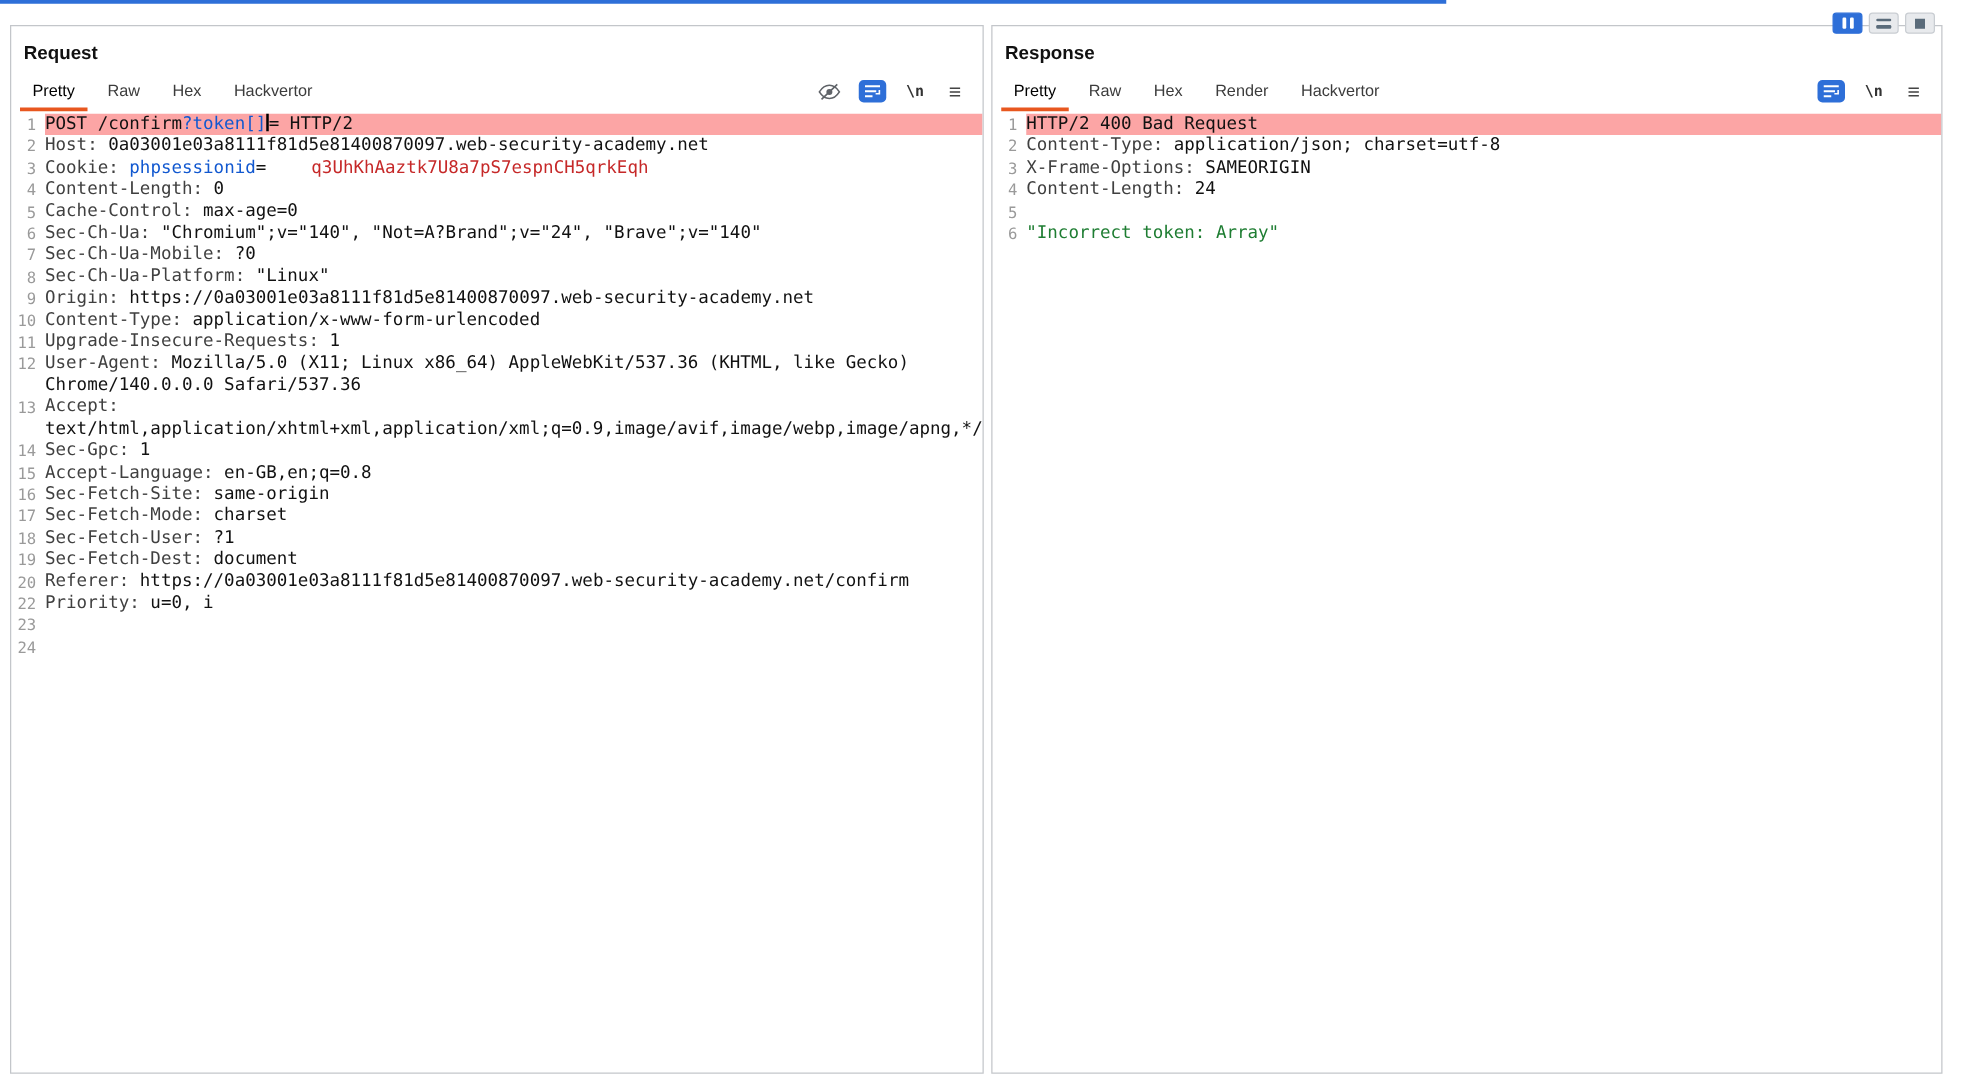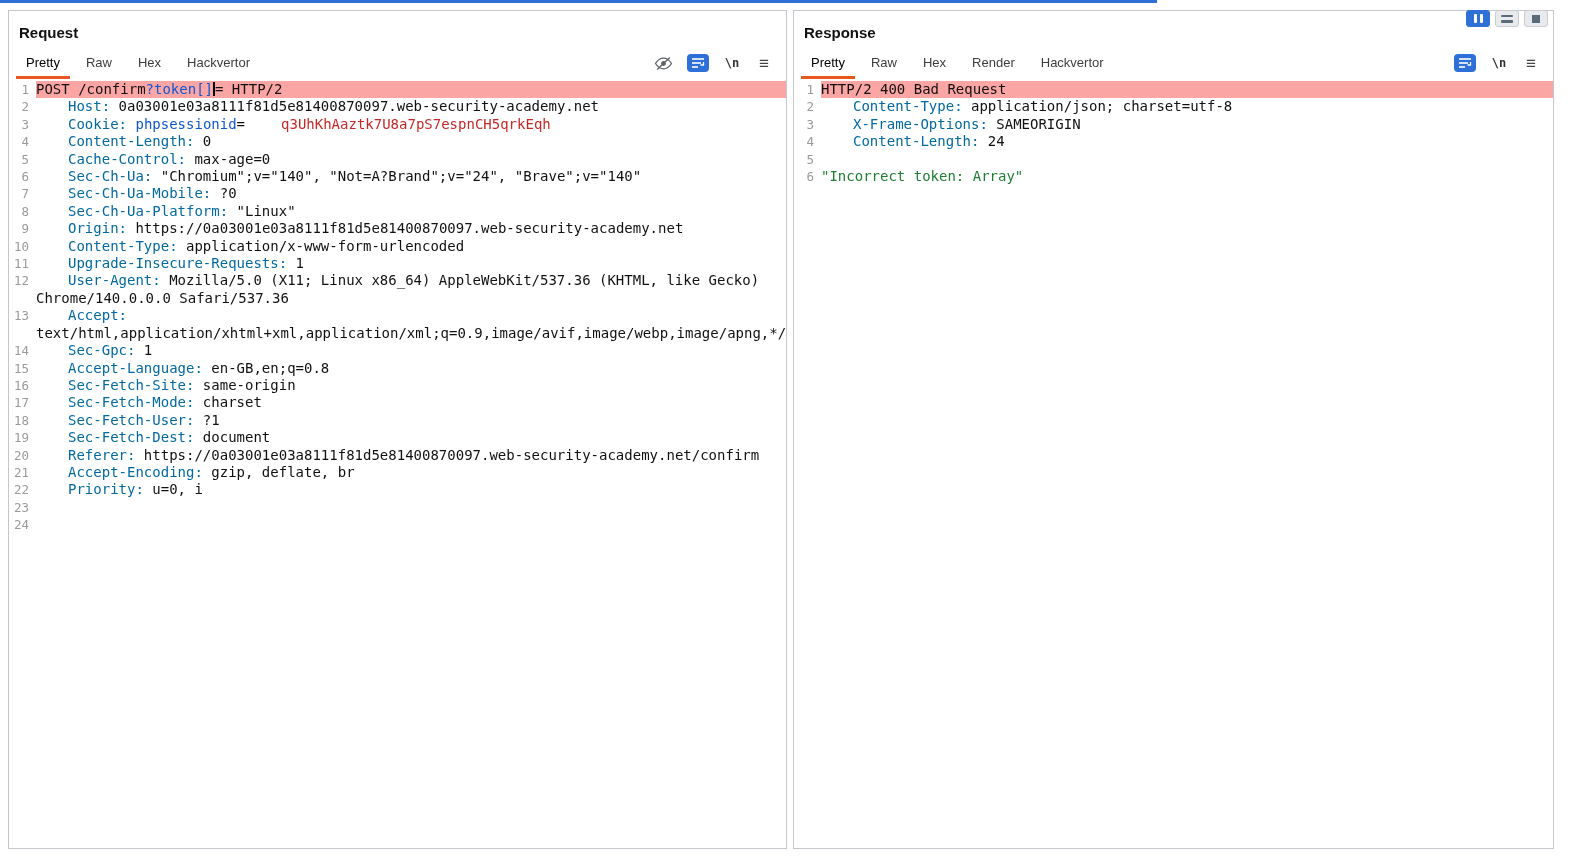--- a/index.html
+++ b/index.html
@@ -13,21 +13,21 @@
   .layout-controls { position: absolute; top: 10px; right: 37px; display: flex; gap: 5px; z-index: 5; }
   .lc-btn { width: 24px; height: 17px; border: 1px solid #c9cdd2; border-radius: 3px; background: #e8eaed;
             display: inline-flex; align-items: center; justify-content: center; gap: 3px; cursor: pointer; padding: 0; }
   .lc-btn.active { background: #2e6fd8; border-color: #2e6fd8; }
   .lc-btn .vbar { width: 3px; height: 9px; background: #ffffff; border-radius: 1px; }
   .lc-btn .hbars { display: flex; flex-direction: column; gap: 3px; }
   .lc-btn .hbar { width: 12px; height: 2.5px; background: #5a6b7a; border-radius: 1px; }
   .lc-btn .sq { width: 8px; height: 8px; background: #5a6b7a; }
 
   
-  .panel { position: absolute; top: 10px; height: 839px; background: #ffffff;
+  .panel { position: absolute; top: 20px; height: 839px; background: #ffffff;
            border: 1px solid #c3c6ca; display: flex; flex-direction: column; }
   .request-panel { left: 8px; width: 779px; }
   .response-panel { left: 793px; width: 761px; }
 
   .panel-title { font-size: 15px; font-weight: bold; color: #111; padding: 13px 12px 6px 10px; }
 
   .tab-row { display: flex; align-items: stretch; height: 32px; padding-left: 4px; }
   .tabs { display: flex; align-items: stretch; justify-content: space-between; }
   .tab { border: none; background: transparent; font-family: "Liberation Sans", sans-serif;
          font-size: 13px; color: #3c3c3c; padding: 7px 13px 8px; position: relative; cursor: pointer; }
@@ -44,21 +44,21 @@
   .editor { flex: 1; overflow: hidden; padding-top: 2px;
             font-family: "DejaVu Sans Mono", monospace; font-size: 14px; line-height: 17.4px; color: #111; cursor: text; }
   .code-line { display: flex; }
   .line-num { flex: 0 0 27px; text-align: right; padding-right: 7px; color: #9a9a9a;
               font-size: 12.5px; line-height: 17.4px; user-select: none; }
   .line-content { flex: 1; white-space: pre-wrap; overflow-wrap: break-word; word-break: normal;
                   padding-right: 10px; min-height: 17.4px; }
   .code-line.hl .line-content { background: #fca5a5; }
 
   .tok-p { color: #111111; }
-  .tok-h { color: #0369a1; margin-left: 32px; }
+  .tok-h { color: #404040; }
   .tok-b { color: #1158d0; }
   .tok-r { color: #c62828; margin-left: 36px; }
   .tok-g { color: #1e7d32; }
   .caret { display: inline-block; width: 2px; height: 14px; background: #000; vertical-align: -2px; }
 </style>
 </head>
 <body>
 
 <div class="page">
 
@@ -184,24 +184,20 @@
         </div>
         <div class="code-line">
           <span class="line-num">19</span>
           <span class="line-content"><span class="tok-h">Sec-Fetch-Dest:</span><span class="tok-p"> document</span></span>
         </div>
         <div class="code-line">
           <span class="line-num">20</span>
           <span class="line-content"><span class="tok-h">Referer:</span><span class="tok-p"> https://0a03001e03a8111f81d5e81400870097.web-security-academy.net/confirm</span></span>
         </div>
         <div class="code-line">
-          <span class="line-num">21</span>
-          <span class="line-content"><span class="tok-h">Accept-Encoding:</span><span class="tok-p"> gzip, deflate, br</span></span>
-        </div>
-        <div class="code-line">
           <span class="line-num">22</span>
           <span class="line-content"><span class="tok-h">Priority:</span><span class="tok-p"> u=0, i</span></span>
         </div>
         <div class="code-line">
           <span class="line-num">23</span>
           <span class="line-content"></span>
         </div>
         <div class="code-line">
           <span class="line-num">24</span>
           <span class="line-content"></span>

